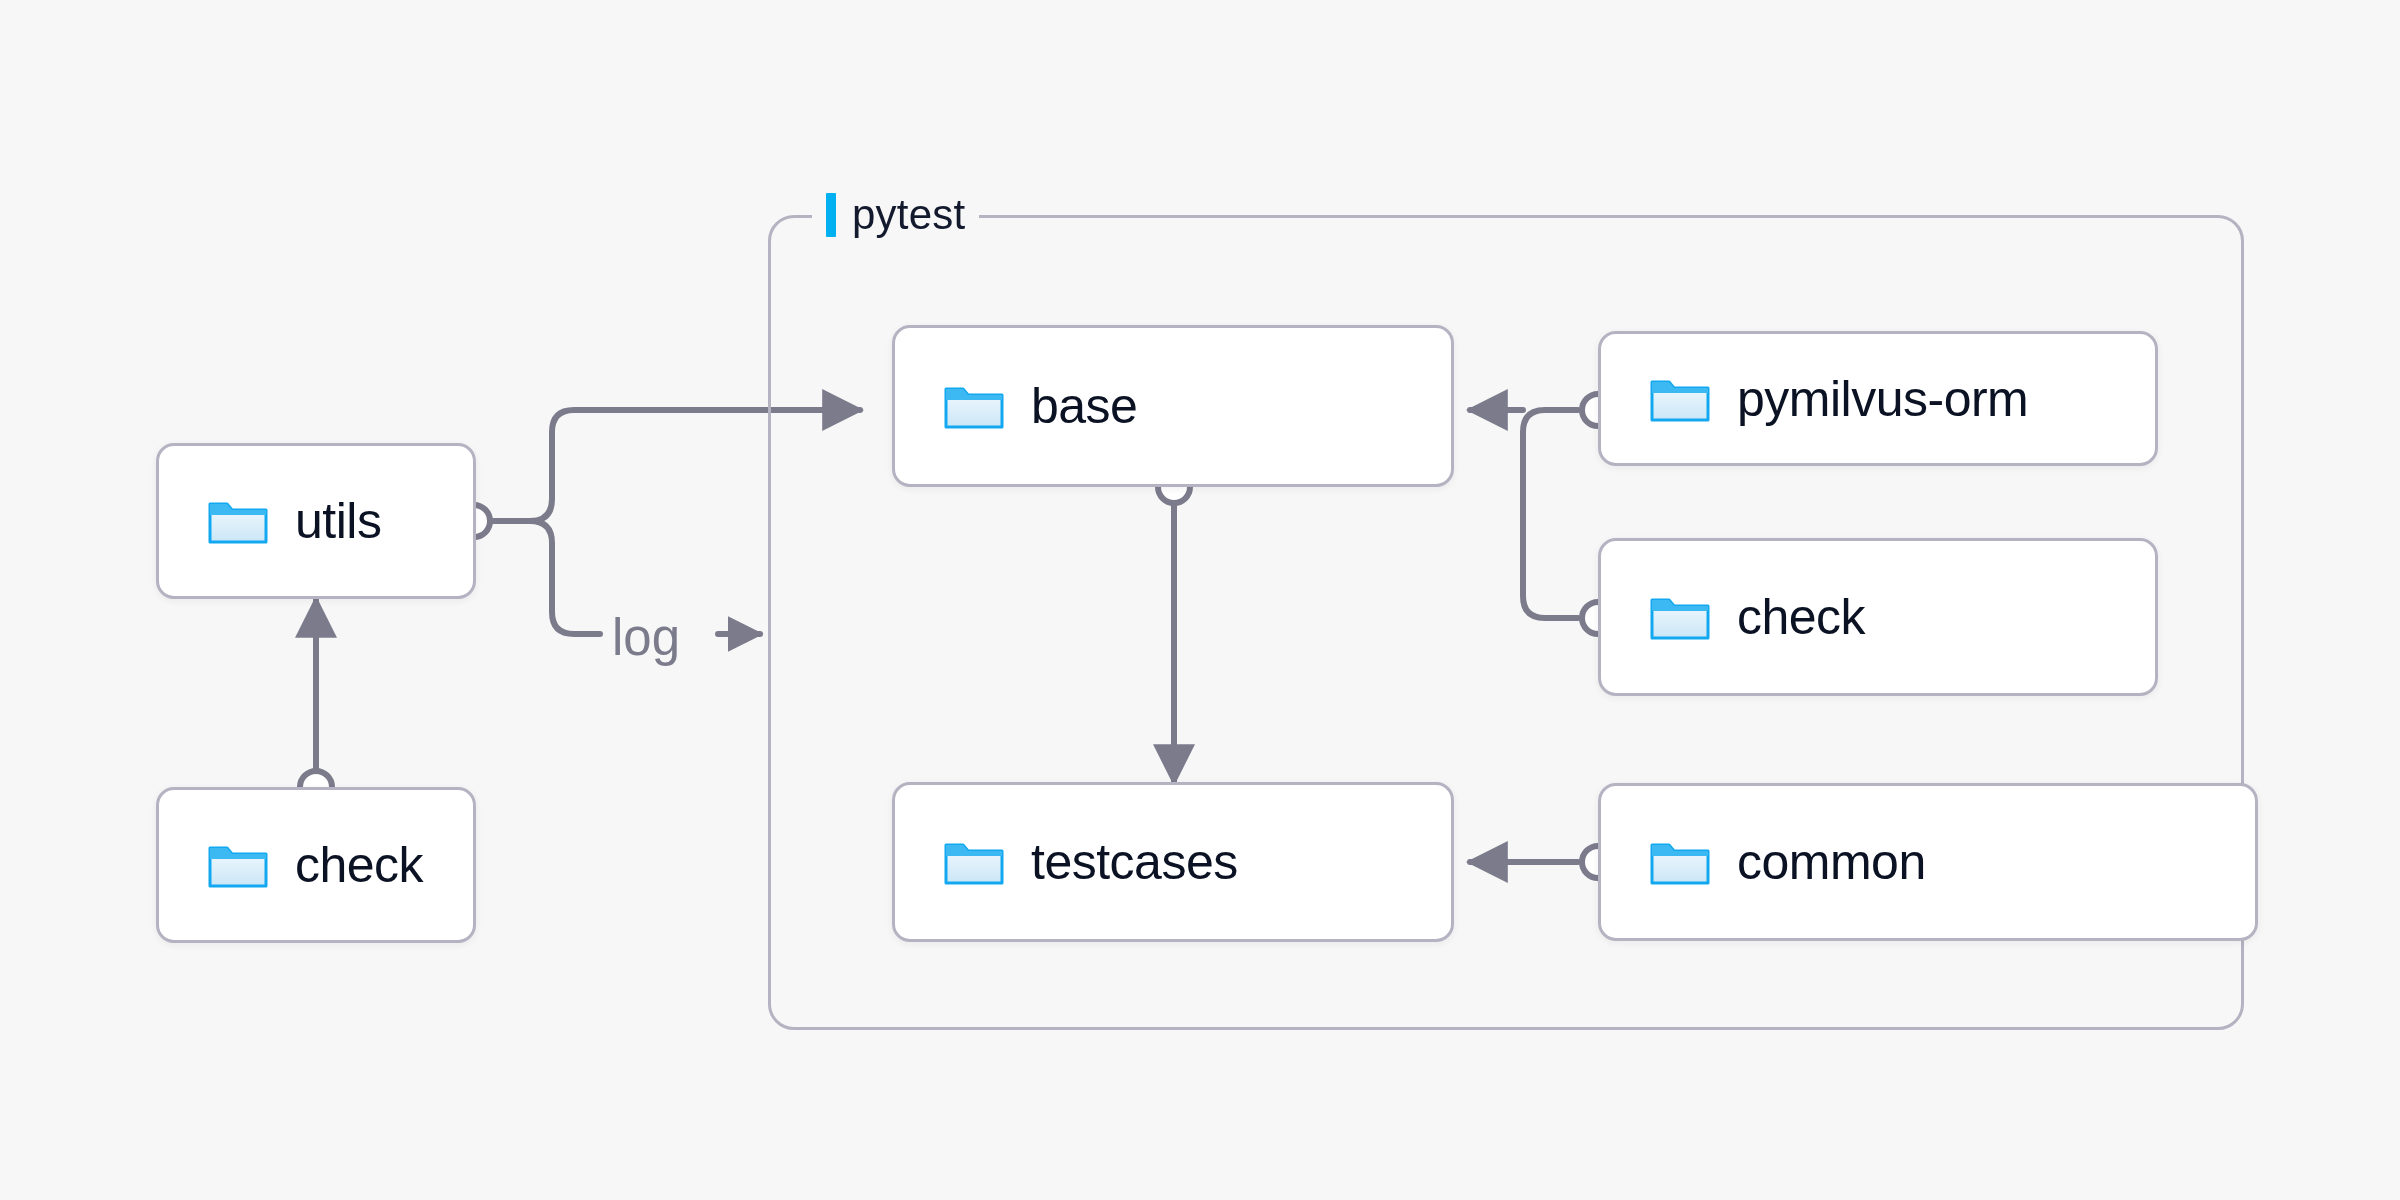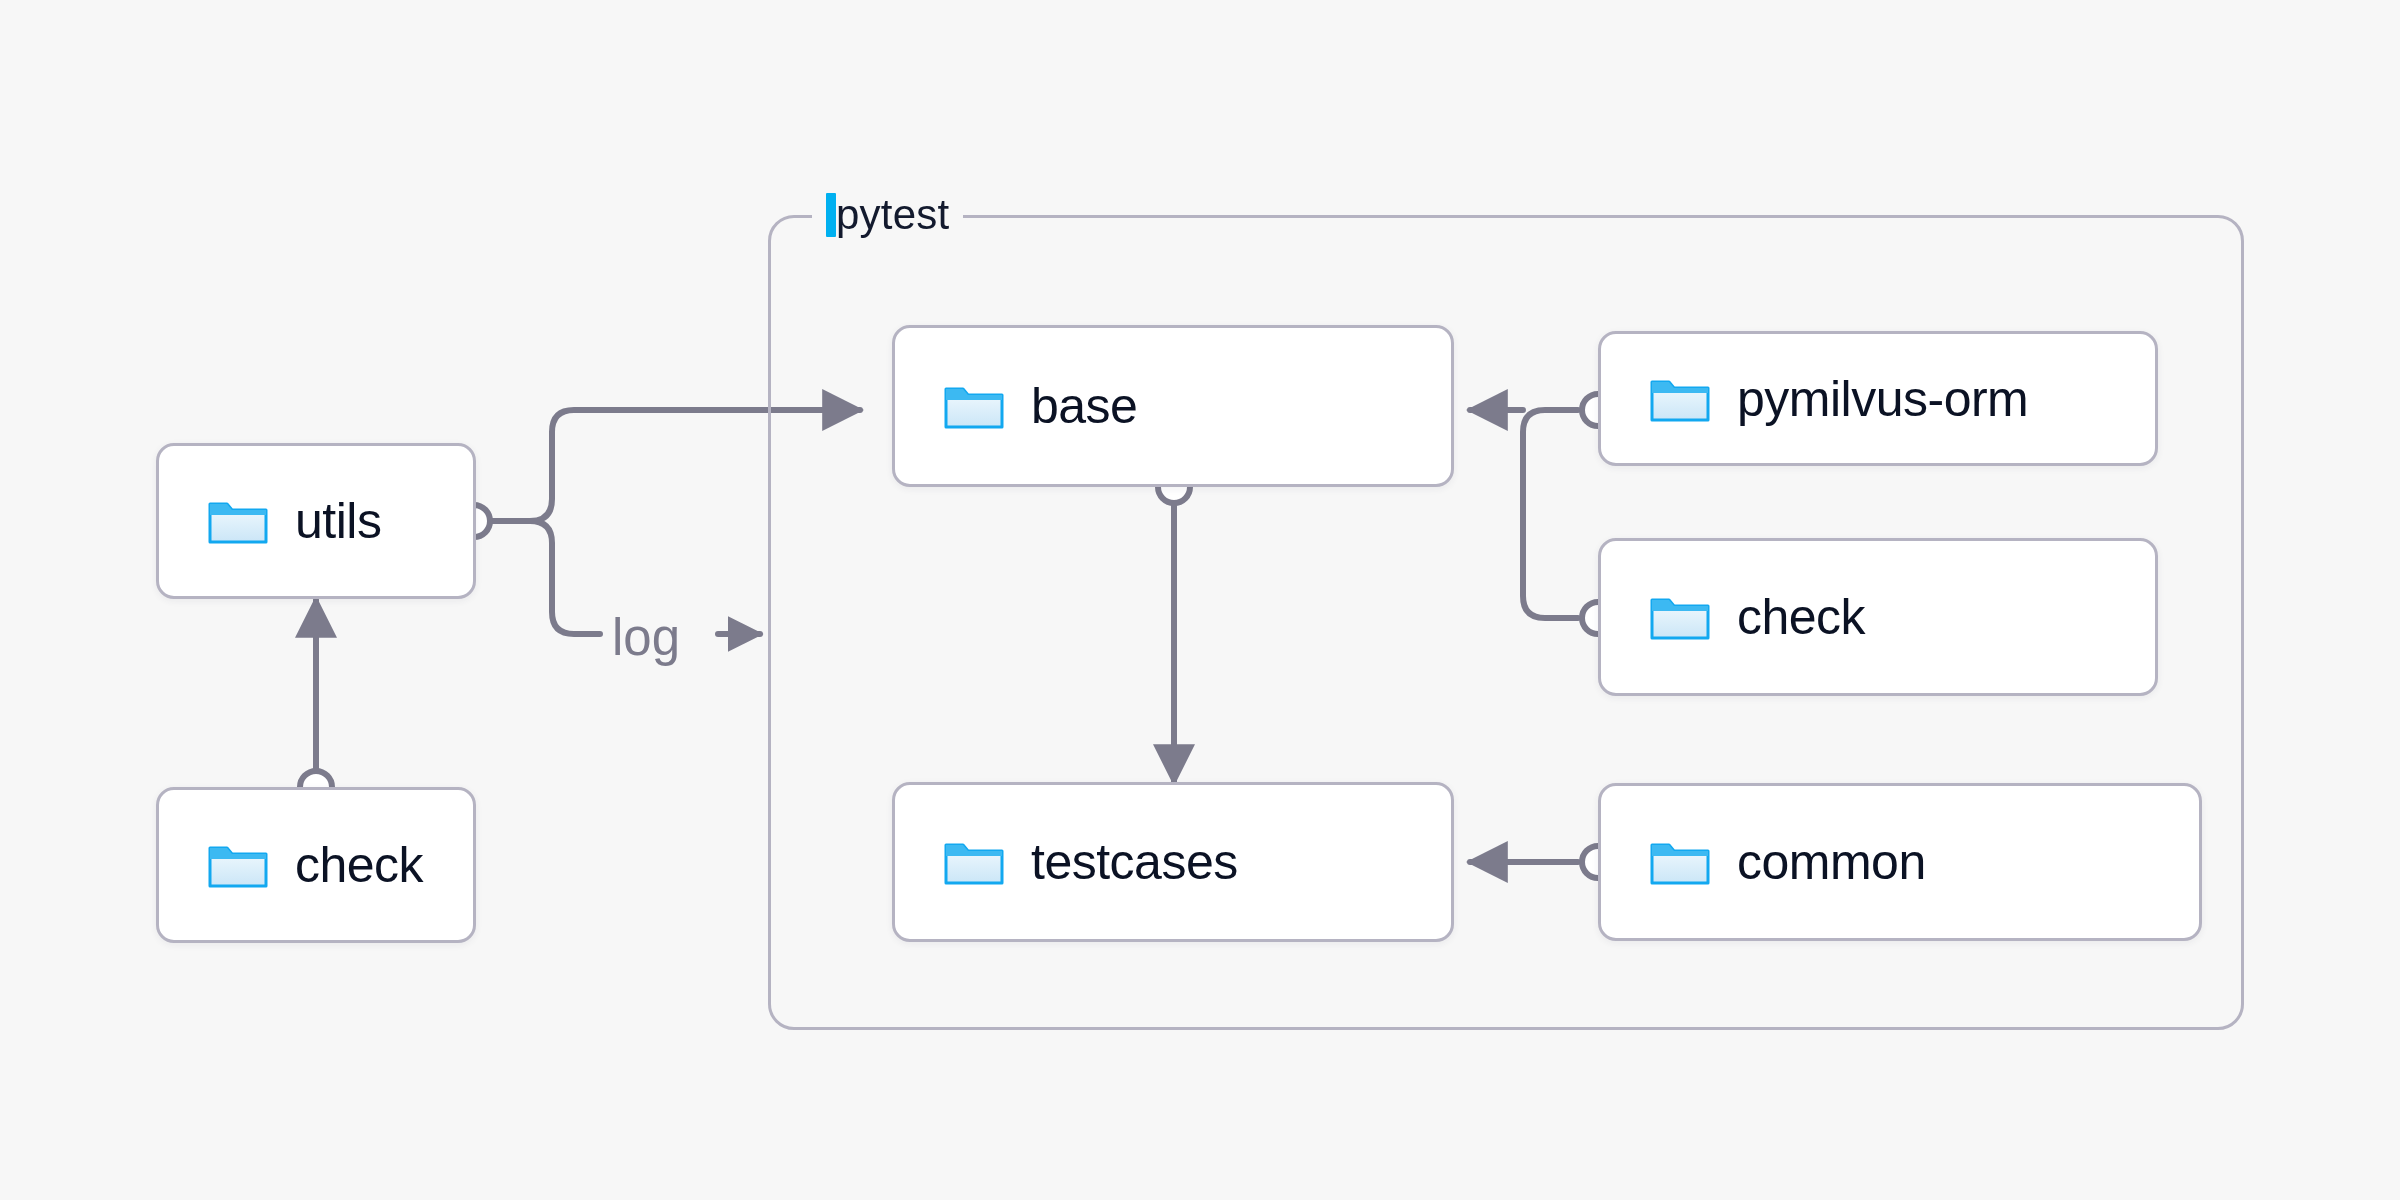--- a/index.html
+++ b/index.html
@@ -27,20 +27,21 @@
     position: absolute;
     box-sizing: border-box;
     border: 3px solid #b5b3c2;
     border-radius: 26px;
     background: transparent;
   }
   .group-label {
     position: absolute;
     display: flex;
     align-items: center;
+    gap: 16px;
     background: #f7f7f7;
     padding: 0 14px;
     height: 56px;
     white-space: nowrap;
   }
   .group-label .bar {
     width: 10px;
     height: 44px;
     background: #00b0f0;
     border-radius: 1px;
@@ -184,21 +185,21 @@
   </div>
 
   <div class="node" style="left:1598px; top:538px; width:560px; height:158px;">
     <svg class="folder" viewBox="0 0 62 52">
       <path d="M3 9 h17 l5 6 h34 v32 H3 Z" fill="url(#folderGrad)" stroke="#12a8f0" stroke-width="3" stroke-linejoin="round"></path>
       <path d="M3 9 h17 l5 6 h34 v5 H3 Z" fill="#3cb9f2"></path>
     </svg>
     <span class="label">check</span>
   </div>
 
-  <div class="node" style="left:1598px; top:783px; width:604px; height:158px;">
+  <div class="node" style="left:1598px; top:783px; width:660px; height:158px;">
     <svg class="folder" viewBox="0 0 62 52">
       <path d="M3 9 h17 l5 6 h34 v32 H3 Z" fill="url(#folderGrad)" stroke="#12a8f0" stroke-width="3" stroke-linejoin="round"></path>
       <path d="M3 9 h17 l5 6 h34 v5 H3 Z" fill="#3cb9f2"></path>
     </svg>
     <span class="label">common</span>
   </div>
 
   <div class="edge-label" style="left:604px; top:612px;">log</div>
 
 </div>

